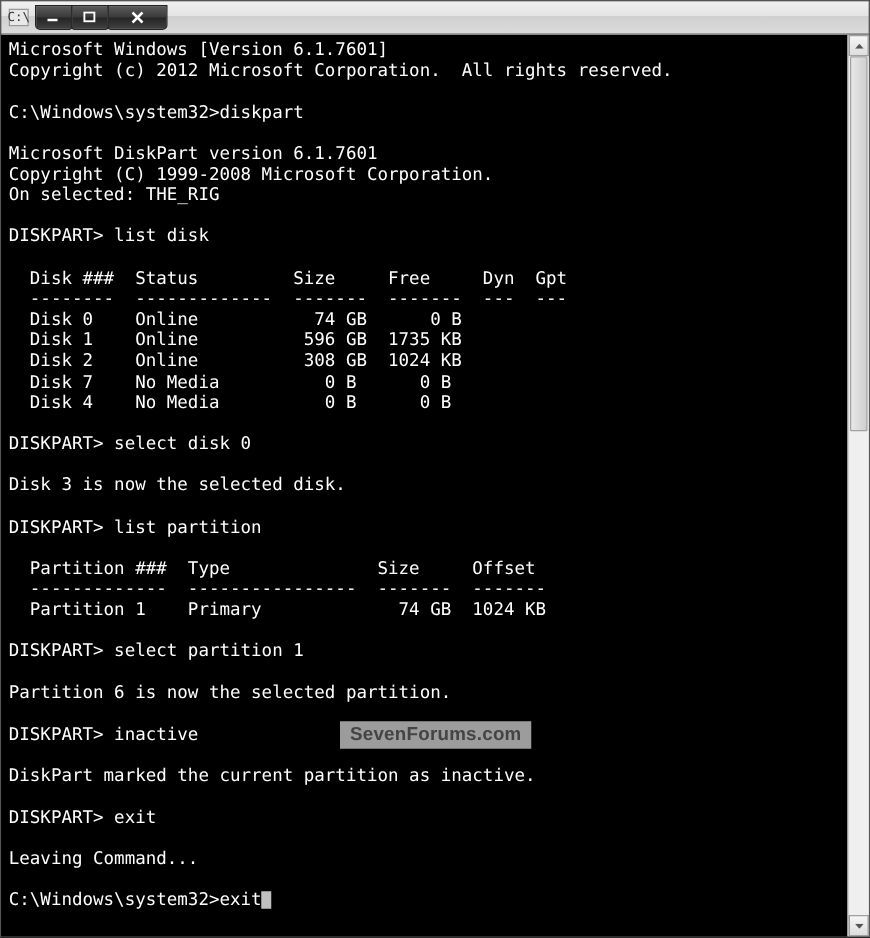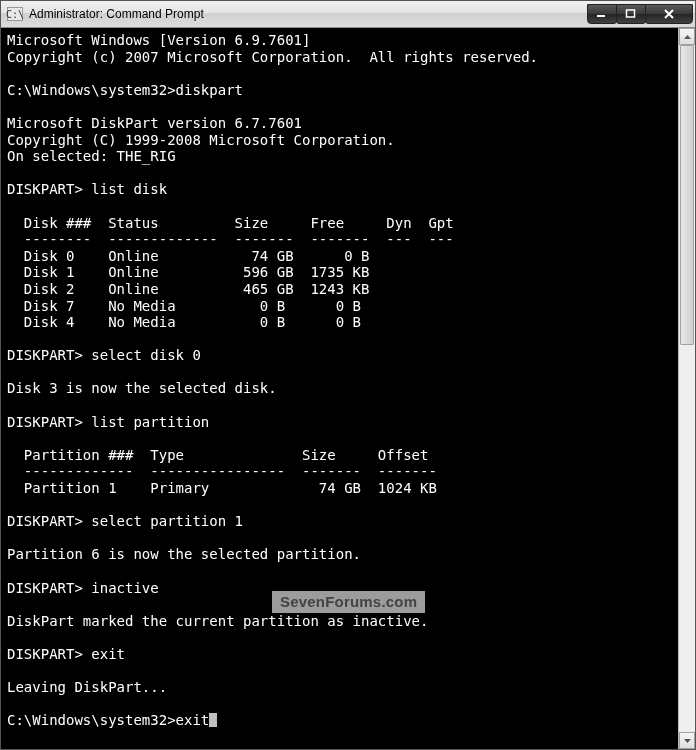--- a/index.html
+++ b/index.html
@@ -104,21 +104,21 @@
     left: 1px;
     right: 1px;
     height: 300px;
     background: linear-gradient(to right,#e8e8e8,#cfcfcf);
     border: 1px solid #a0a0a0;
     border-radius: 1px;
   }
   .watermark {
     position: absolute;
     left: 272px;
-    top: 591px;
+    top: 577px;
     background: rgba(200,200,200,0.78);
     color: #444;
     font-family: Tahoma, Arial, sans-serif;
     font-weight: bold;
     font-size: 15px;
     padding: 2px 8px 3px 8px;
     letter-spacing: 0.2px;
   }
   .cursor-blink {
     display:inline-block;
@@ -129,57 +129,56 @@
     margin-bottom:1px;
   }
 </style>
 </head>
 <body>
 
 <div class="window">
 
   <div class="titlebar">
     <span class="icon">C:\</span>
-    <span class="title">Administrator: Command Prompt</span>
     <div class="win-buttons">
       <div class="win-btn">
         <svg viewBox="0 0 12 10">
             <rect x="1" y="6" width="8" height="2" fill="#fff"></rect>
           </svg>
       </div>
       <div class="win-btn">
         <svg viewBox="0 0 12 10">
             <rect x="1.5" y="1" width="8" height="7" fill="none" stroke="#fff" stroke-width="1.5"></rect>
           </svg>
       </div>
       <div class="win-btn">
         <svg viewBox="0 0 12 10">
             <path d="M2 1 L10 9 M10 1 L2 9" stroke="#fff" stroke-width="2"></path>
           </svg>
       </div>
     </div>
   </div>
 
   <div class="console-area">
-    <div class="console"><span>Microsoft Windows [Version 6.9.7601]</span>
-<span>Copyright (c) 2007 Microsoft Corporation.  All rights reserved.</span>
+    <div class="console"><span>Microsoft Windows [Version 6.1.7601]</span>
+<span>Copyright (c) 2012 Microsoft Corporation.  All rights reserved.</span>
 <span></span>
 <span>C:\Windows\system32&gt;diskpart</span>
 <span></span>
-<span>Microsoft DiskPart version 6.7.7601</span>
+<span>Microsoft DiskPart version 6.1.7601</span>
 <span>Copyright (C) 1999-2008 Microsoft Corporation.</span>
 <span>On selected: THE_RIG</span>
 <span></span>
 <span>DISKPART&gt; list disk</span>
 <span></span>
 <span>  Disk ###  Status         Size     Free     Dyn  Gpt</span>
 <span>  --------  -------------  -------  -------  ---  ---</span>
 <span>  Disk 0    Online           74 GB      0 B</span>
 <span>  Disk 1    Online          596 GB  1735 KB</span>
-<span>  Disk 2    Online          465 GB  1243 KB</span>
+<span>  Disk 2    Online          308 GB  1024 KB</span>
 <span>  Disk 7    No Media          0 B      0 B</span>
 <span>  Disk 4    No Media          0 B      0 B</span>
 <span></span>
 <span>DISKPART&gt; select disk 0</span>
 <span></span>
 <span>Disk 3 is now the selected disk.</span>
 <span></span>
 <span>DISKPART&gt; list partition</span>
 <span></span>
 <span>  Partition ###  Type              Size     Offset</span>
@@ -189,21 +188,21 @@
 <span>DISKPART&gt; select partition 1</span>
 <span></span>
 <span>Partition 6 is now the selected partition.</span>
 <span></span>
 <span>DISKPART&gt; inactive</span>
 <span></span>
 <span>DiskPart marked the current partition as inactive.</span>
 <span></span>
 <span>DISKPART&gt; exit</span>
 <span></span>
-<span>Leaving DiskPart...</span>
+<span>Leaving Command...</span>
 <span></span>
 <span>C:\Windows\system32&gt;exit</span><span class="cursor-blink"></span></div>
 
     <div class="scrollbar">
       <div class="scroll-btn">
         <svg viewBox="0 0 7 4">
             <path d="M0 4 L3.5 0 L7 4 Z" fill="#555"></path>
           </svg>
       </div>
       <div class="scroll-track">

